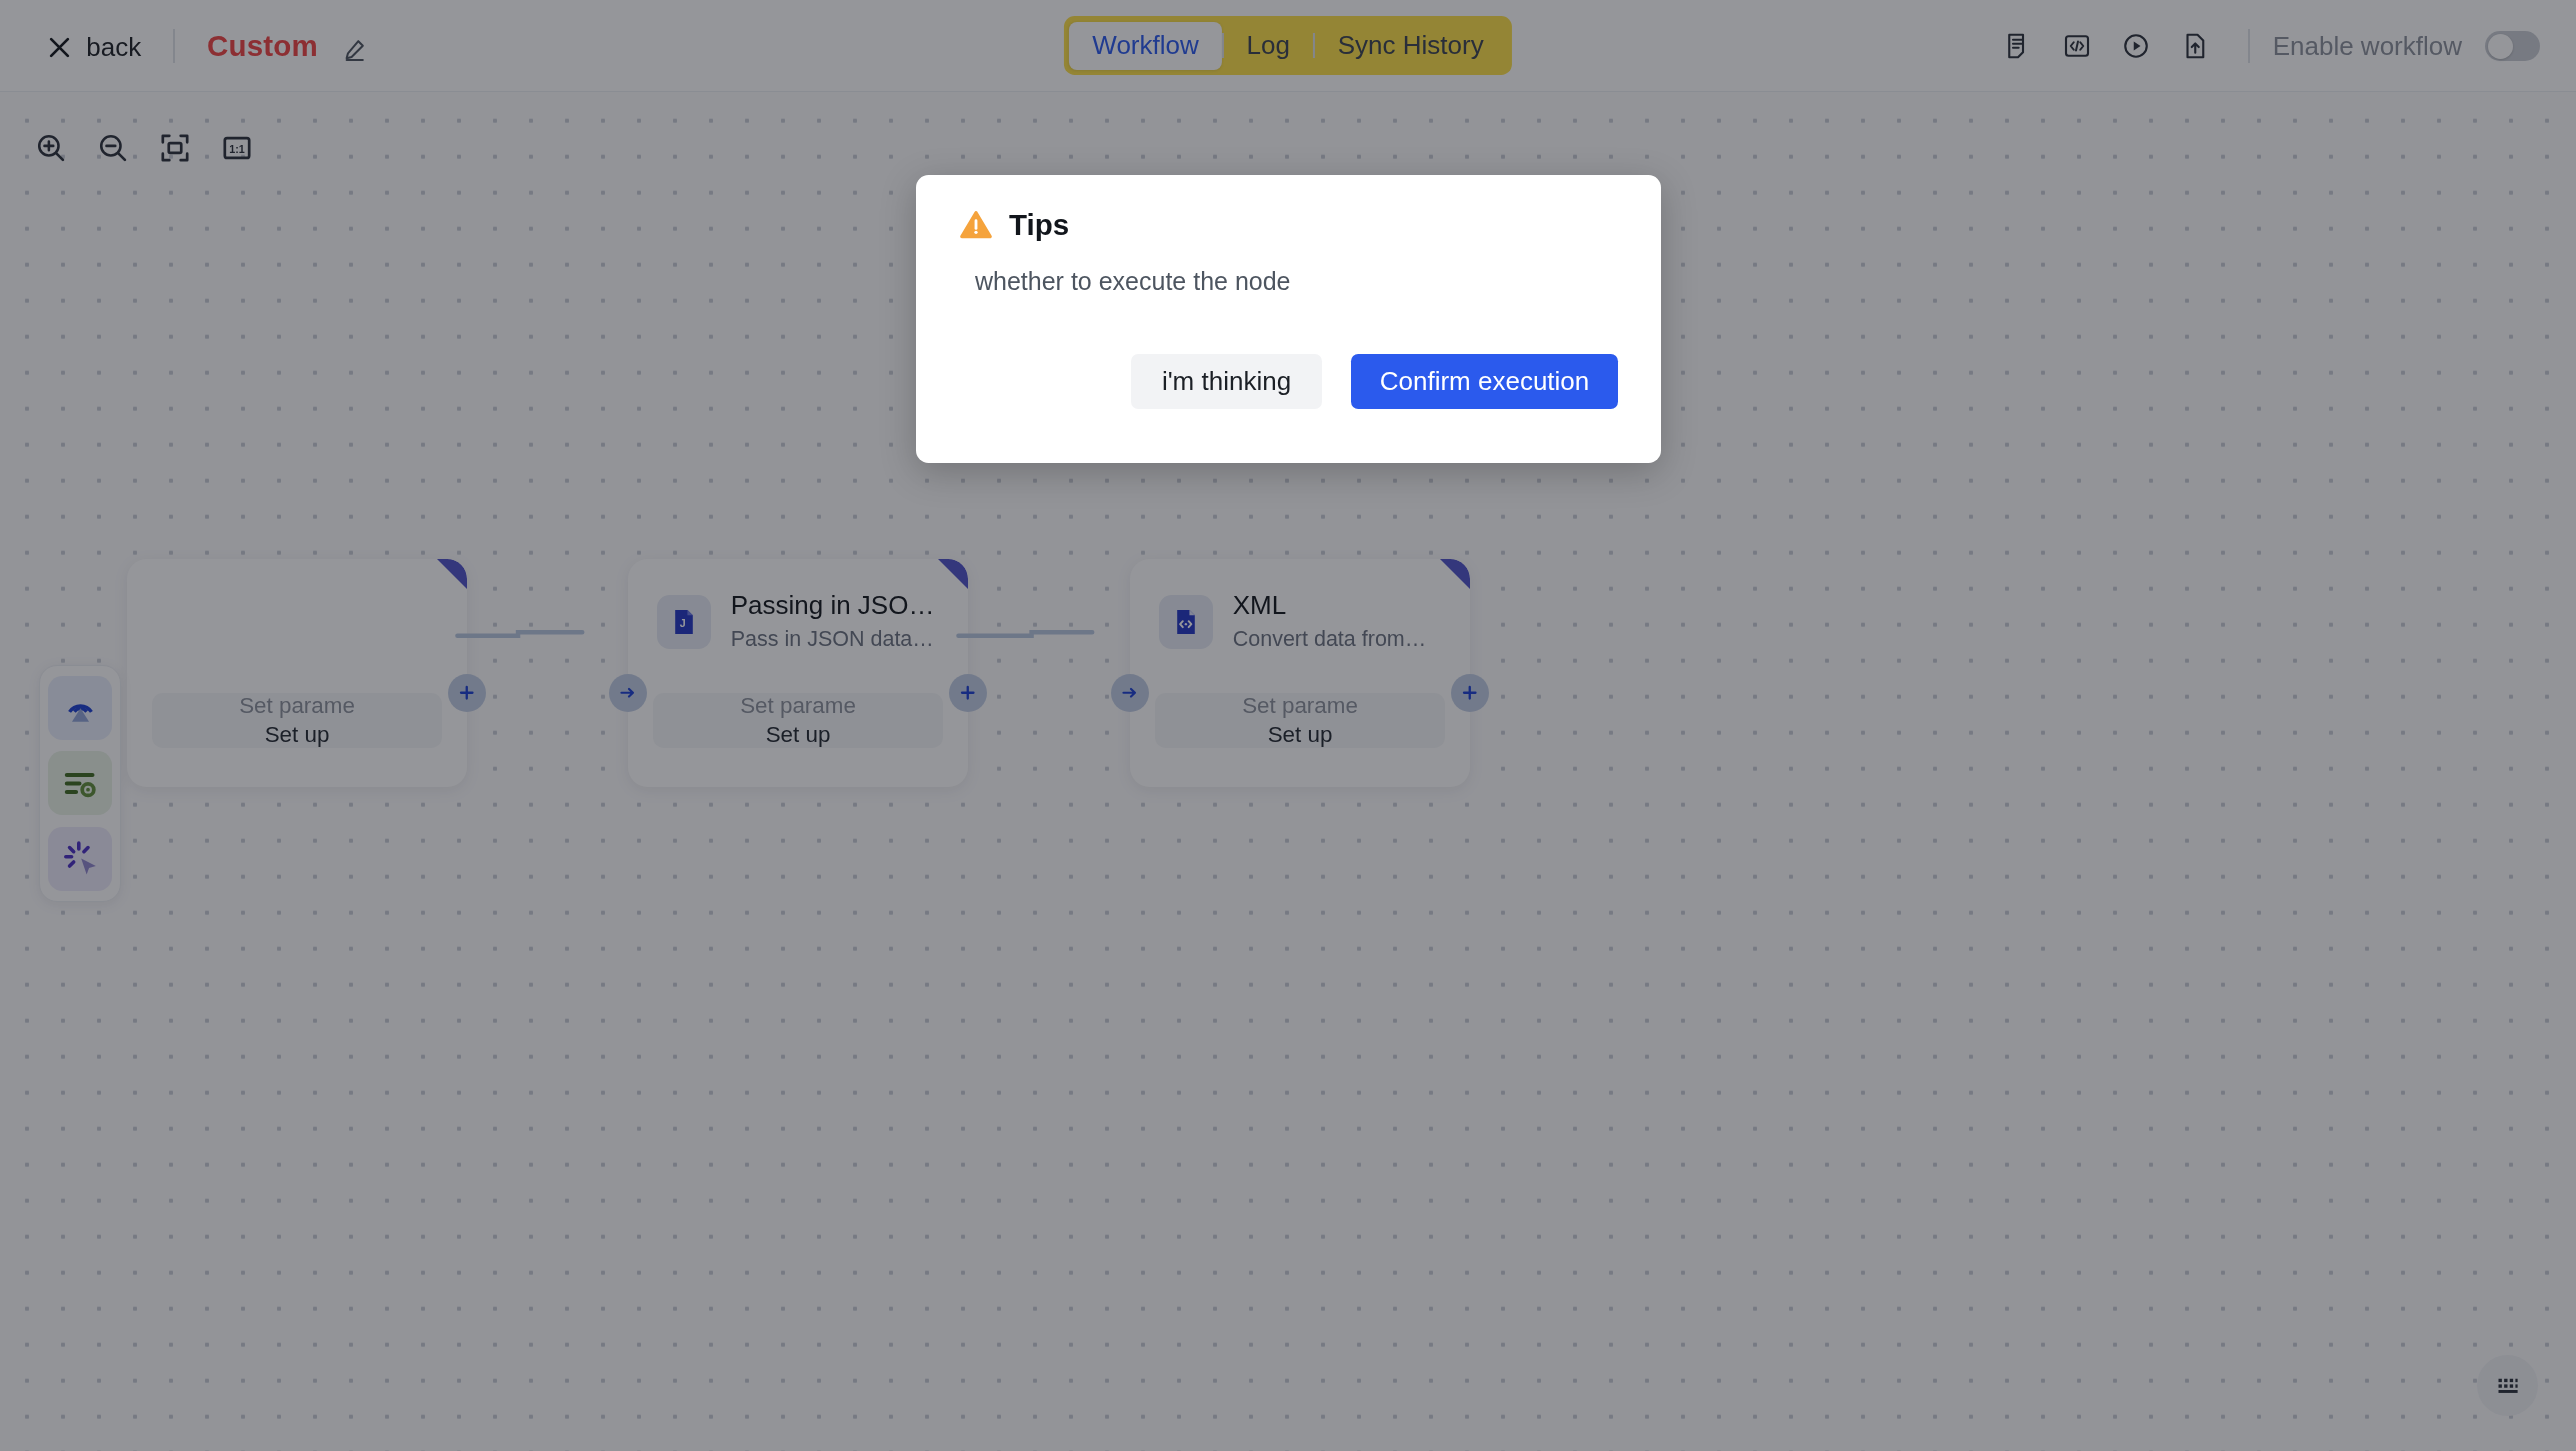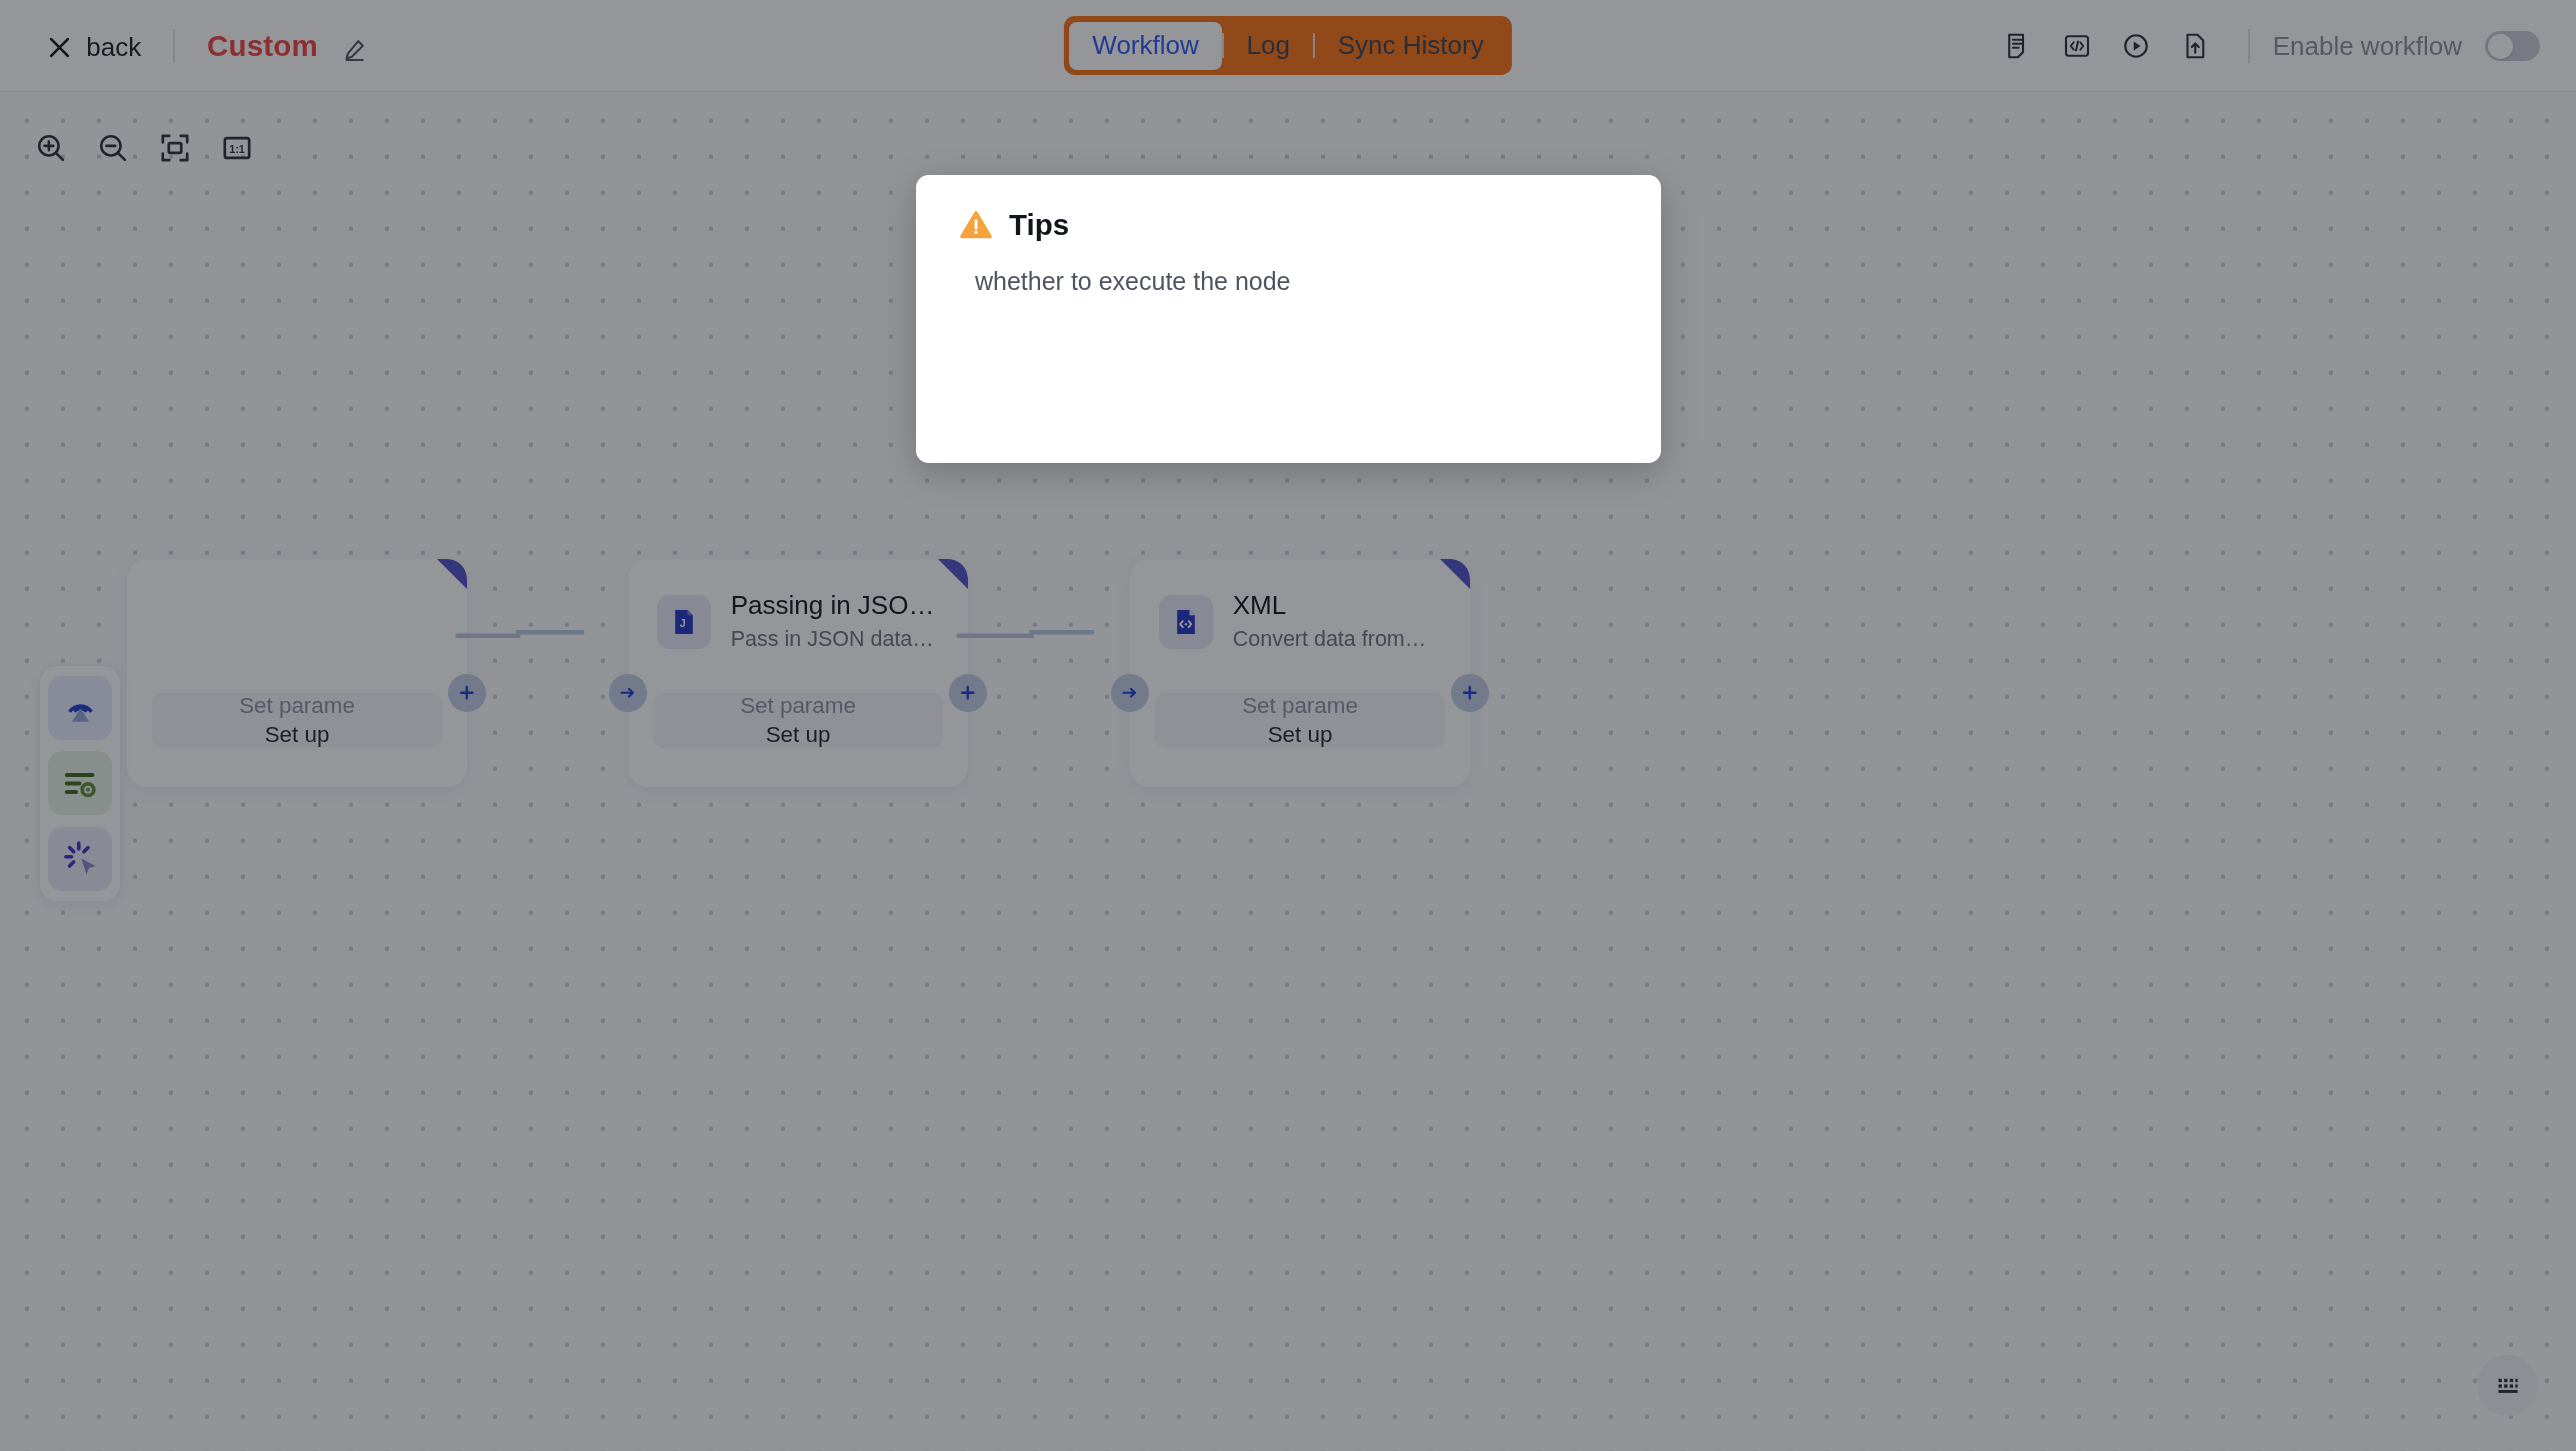--- a/index.html
+++ b/index.html
@@ -20,21 +20,21 @@
   .hdr-left { display: flex; align-items: flex-end; padding-left: 47px; gap: 0; }
   .back-btn { display: flex; align-items: center; gap: 14.3px; cursor: pointer; }
   .back-x { width: 25px; height: 25px; display: block; }
   .back-label { font-size: 26px; color: #1c2026; }
   .hdr-divider { width: 1.8px; height: 34px; background: #dfe2e8; margin: 0 32px; }
   .title-text { font-size: 29.5px; font-weight: bold; color: #ef4444; letter-spacing: 0.2px; }
   .edit-pencil { width: 27px; height: 27px; margin-left: 23px; cursor: pointer; display: block; }
 
   .tabs {
     position: absolute; left: 50%; transform: translateX(-50%); top: 16px;
-    height: 59px; background: #f97316; border-radius: 10.7px;
+    height: 59px; background: #fde047; border-radius: 10.7px;
     display: flex; align-items: center; padding: 5.4px;
   }
   .tab {
     height: 48px; display: flex; align-items: center; padding: 0 23px;
     font-size: 26px; color: #3b4350; border-radius: 8px; cursor: pointer; white-space: nowrap;
   }
   .tab.active { background: #ffffff; color: #2b5aed; box-shadow: 0 0.9px 2.7px rgba(20,25,40,.10); }
   .tab-sep { width: 1.8px; height: 25px; background: #dfe2e8; }
 
   .hdr-right {
@@ -392,16 +392,20 @@
   <div class="modal">
     <div class="modal-head">
       <svg class="warn-ico" viewBox="0 0 24 24">
         <path d="M12 3.4 L22 20.2 H2 Z" fill="#f5a33c" stroke="#f5a33c" stroke-width="2.4" stroke-linejoin="round"></path>
         <path d="M12 9 V14.4" stroke="#ffffff" stroke-width="2" stroke-linecap="round"></path>
         <circle cx="12" cy="17.2" r="1.15" fill="#ffffff"></circle>
       </svg>
       <span class="modal-title">Tips</span>
     </div>
     <div class="modal-body">whether to execute the node</div>
+    <div class="modal-actions">
+      <button class="btn btn-ghost">i'm thinking</button>
+      <button class="btn btn-primary">Confirm execution</button>
+    </div>
   </div>
 
 </div>
 
 
 </body></html>

